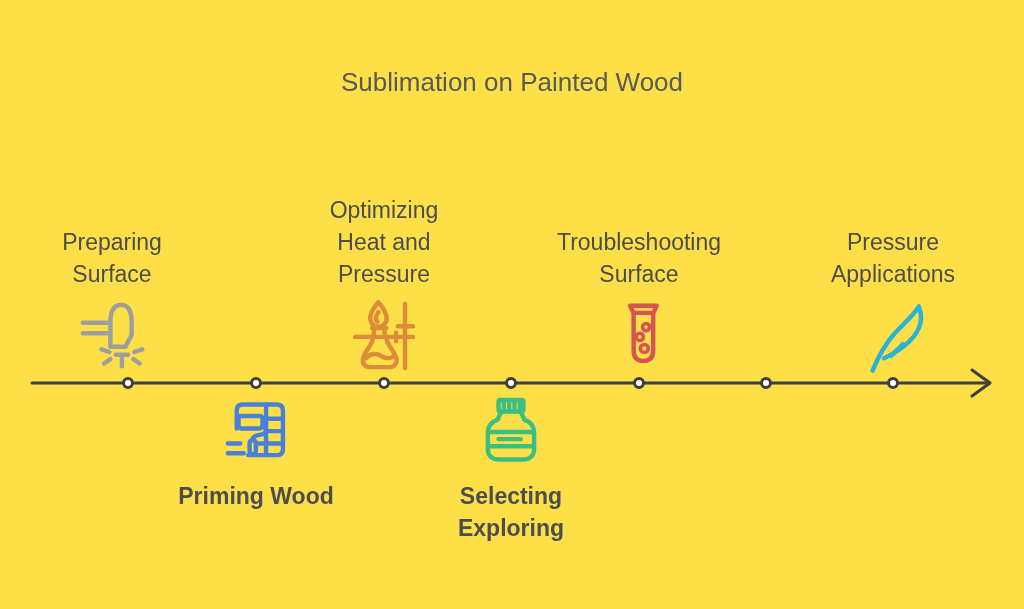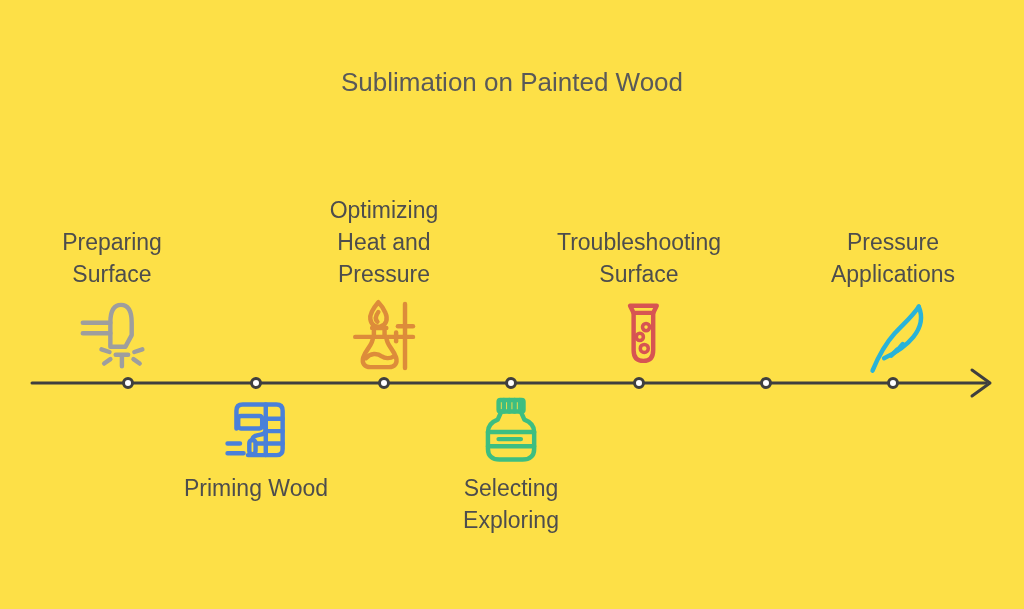--- a/index.html
+++ b/index.html
@@ -30,21 +30,21 @@
     height: 44px;
   }
   .milestone {
     position: absolute;
     display: flex;
     flex-direction: column;
     align-items: center;
     transform: translateX(-50%);
   }
   .milestone.above { bottom: 233px; gap: 6px; }
-  .milestone.below { top: 392px; gap: 0; }
+  .milestone.below { top: 392px; gap: 8px; font-weight: bold; }
   .m-label {
     font-size: 23px;
     line-height: 32px;
     text-align: center;
     white-space: pre-line;
     max-width: 230px;
   }
   .m-icon { width: 80px; height: 80px; display: flex; align-items: center; justify-content: center; }
   .m-icon svg { display: block; }
 </style>

